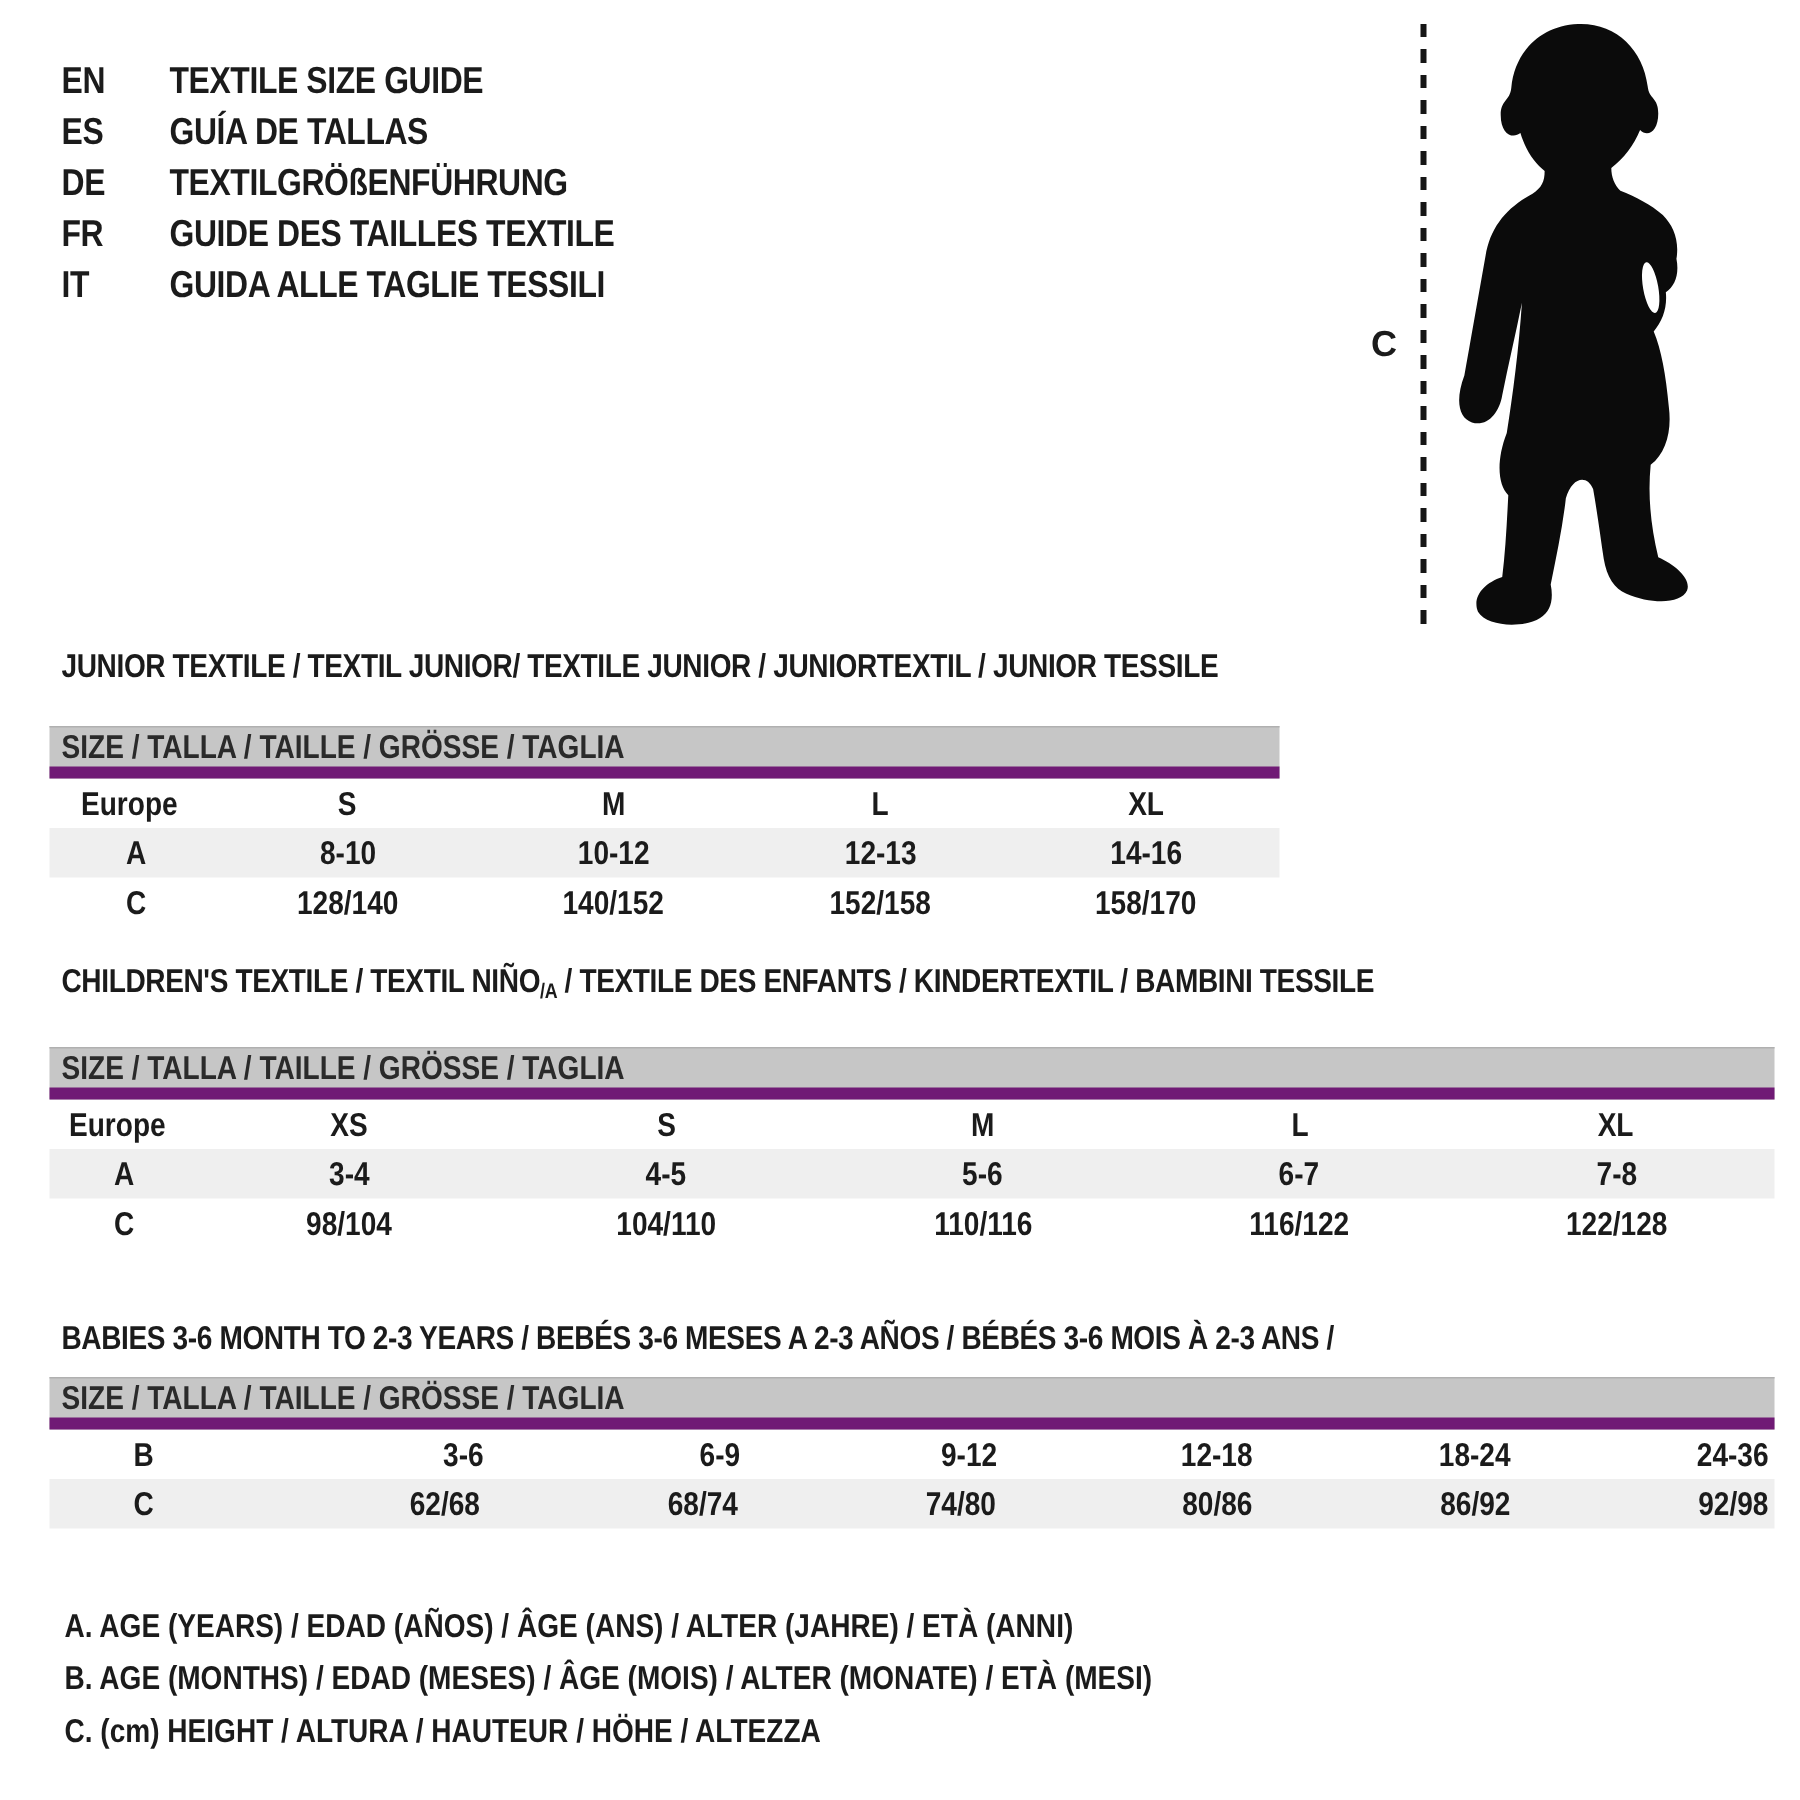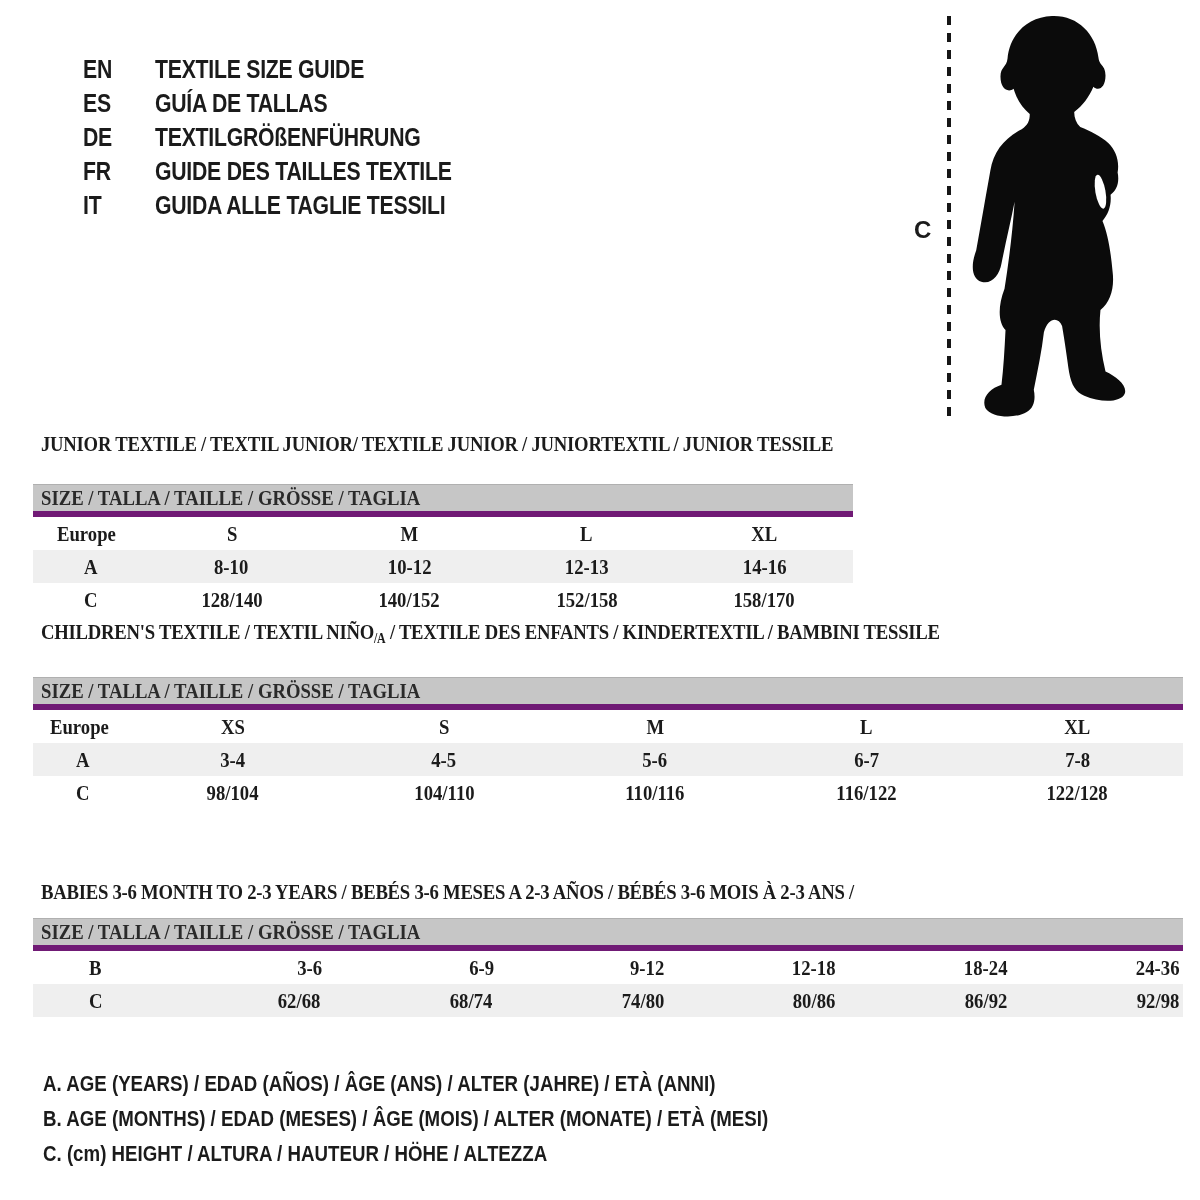--- a/index.html
+++ b/index.html
@@ -6,56 +6,56 @@
   .page{
     position:relative;width:1200px;height:1200px;background:#ffffff;overflow:hidden;
     font-family:"Liberation Sans",sans-serif;font-weight:bold;color:#1b1b1b;
     -webkit-font-smoothing:antialiased;
   }
   
   .cx{display:inline-block;transform:scaleX(.85);transform-origin:0 50%;white-space:nowrap;}
   .cxc{display:inline-block;transform:scaleX(.85);transform-origin:50% 50%;white-space:nowrap;}
 
   
-  .lang-list{position:absolute;left:41px;top:52px;margin-left:42px;}
+  .lang-list{position:absolute;left:41px;top:37px;}
   .lang-row{display:flex;height:34px;align-items:center;font-size:25px;letter-spacing:-.3px;}
   .lang-code{width:72px;flex:0 0 72px;}
   .lang-title{flex:1;}
 
   
   .figure{position:absolute;left:900px;top:0;width:300px;height:430px;}
   .dash-line{
     position:absolute;left:47px;top:16px;width:4px;height:402px;
     background:repeating-linear-gradient(to bottom,#161616 0 9px,transparent 9px 17px);
   }
   .figure-label{position:absolute;left:14px;top:216px;font-size:24px;}
   .silhouette{position:absolute;left:56px;top:14px;width:196px;height:406px;}
 
   
-  .section{position:absolute;left:33px;font-family:Liberation Serif, serif;}
+  .section{position:absolute;left:33px;}
   .section-title{font-size:22px;line-height:24px;padding-left:8px;letter-spacing:-.3px;}
   .section-title .subsz{font-size:14px;vertical-align:-4px;}
   .title-line{display:block;line-height:33px;margin-top:24px;}
   .size-table{width:100%;}
   .t-head{
     height:26px;background:#c6c6c6;border-top:1px solid #b0b0b0;
-    border-bottom:6px solid #701a75;display:flex;align-items:center;
+    border-bottom:8px solid #701a75;display:flex;align-items:center;
     padding-left:8px;font-size:22px;color:#2a2a2a;
   }
   .t-row{display:flex;height:33px;align-items:center;font-size:22px;}
   .t-row.shaded{background:#efefef;}
   .t-cell{display:flex;align-items:center;justify-content:center;overflow:visible;}
   .t-label{justify-content:center;padding-left:8px;box-sizing:border-box;}
 
   #junior-section{top:432px;width:820px;}
   #junior-section .size-table{margin-top:28px;}
   #junior-section .t-label{flex:0 0 13.4%;}
   #junior-section .t-cell:not(.t-label){flex:1;}
 
-  #children-section{top:620px;width:1150px;}
+  #children-section{top:642px;width:1150px;}
   #children-section .size-table{margin-top:26px;}
   #children-section .t-label{flex:0 0 8.2%;}
   #children-section .t-cell:not(.t-label){flex:1;}
 
   #babies-section{top:851px;width:1150px;}
   #babies-section .size-table{margin-top:10px;}
   #babies-section .t-label{flex:0 0 10.4%;}
   #babies-section .t-cell:not(.t-label){flex:1;justify-content:flex-end;}
 
   

